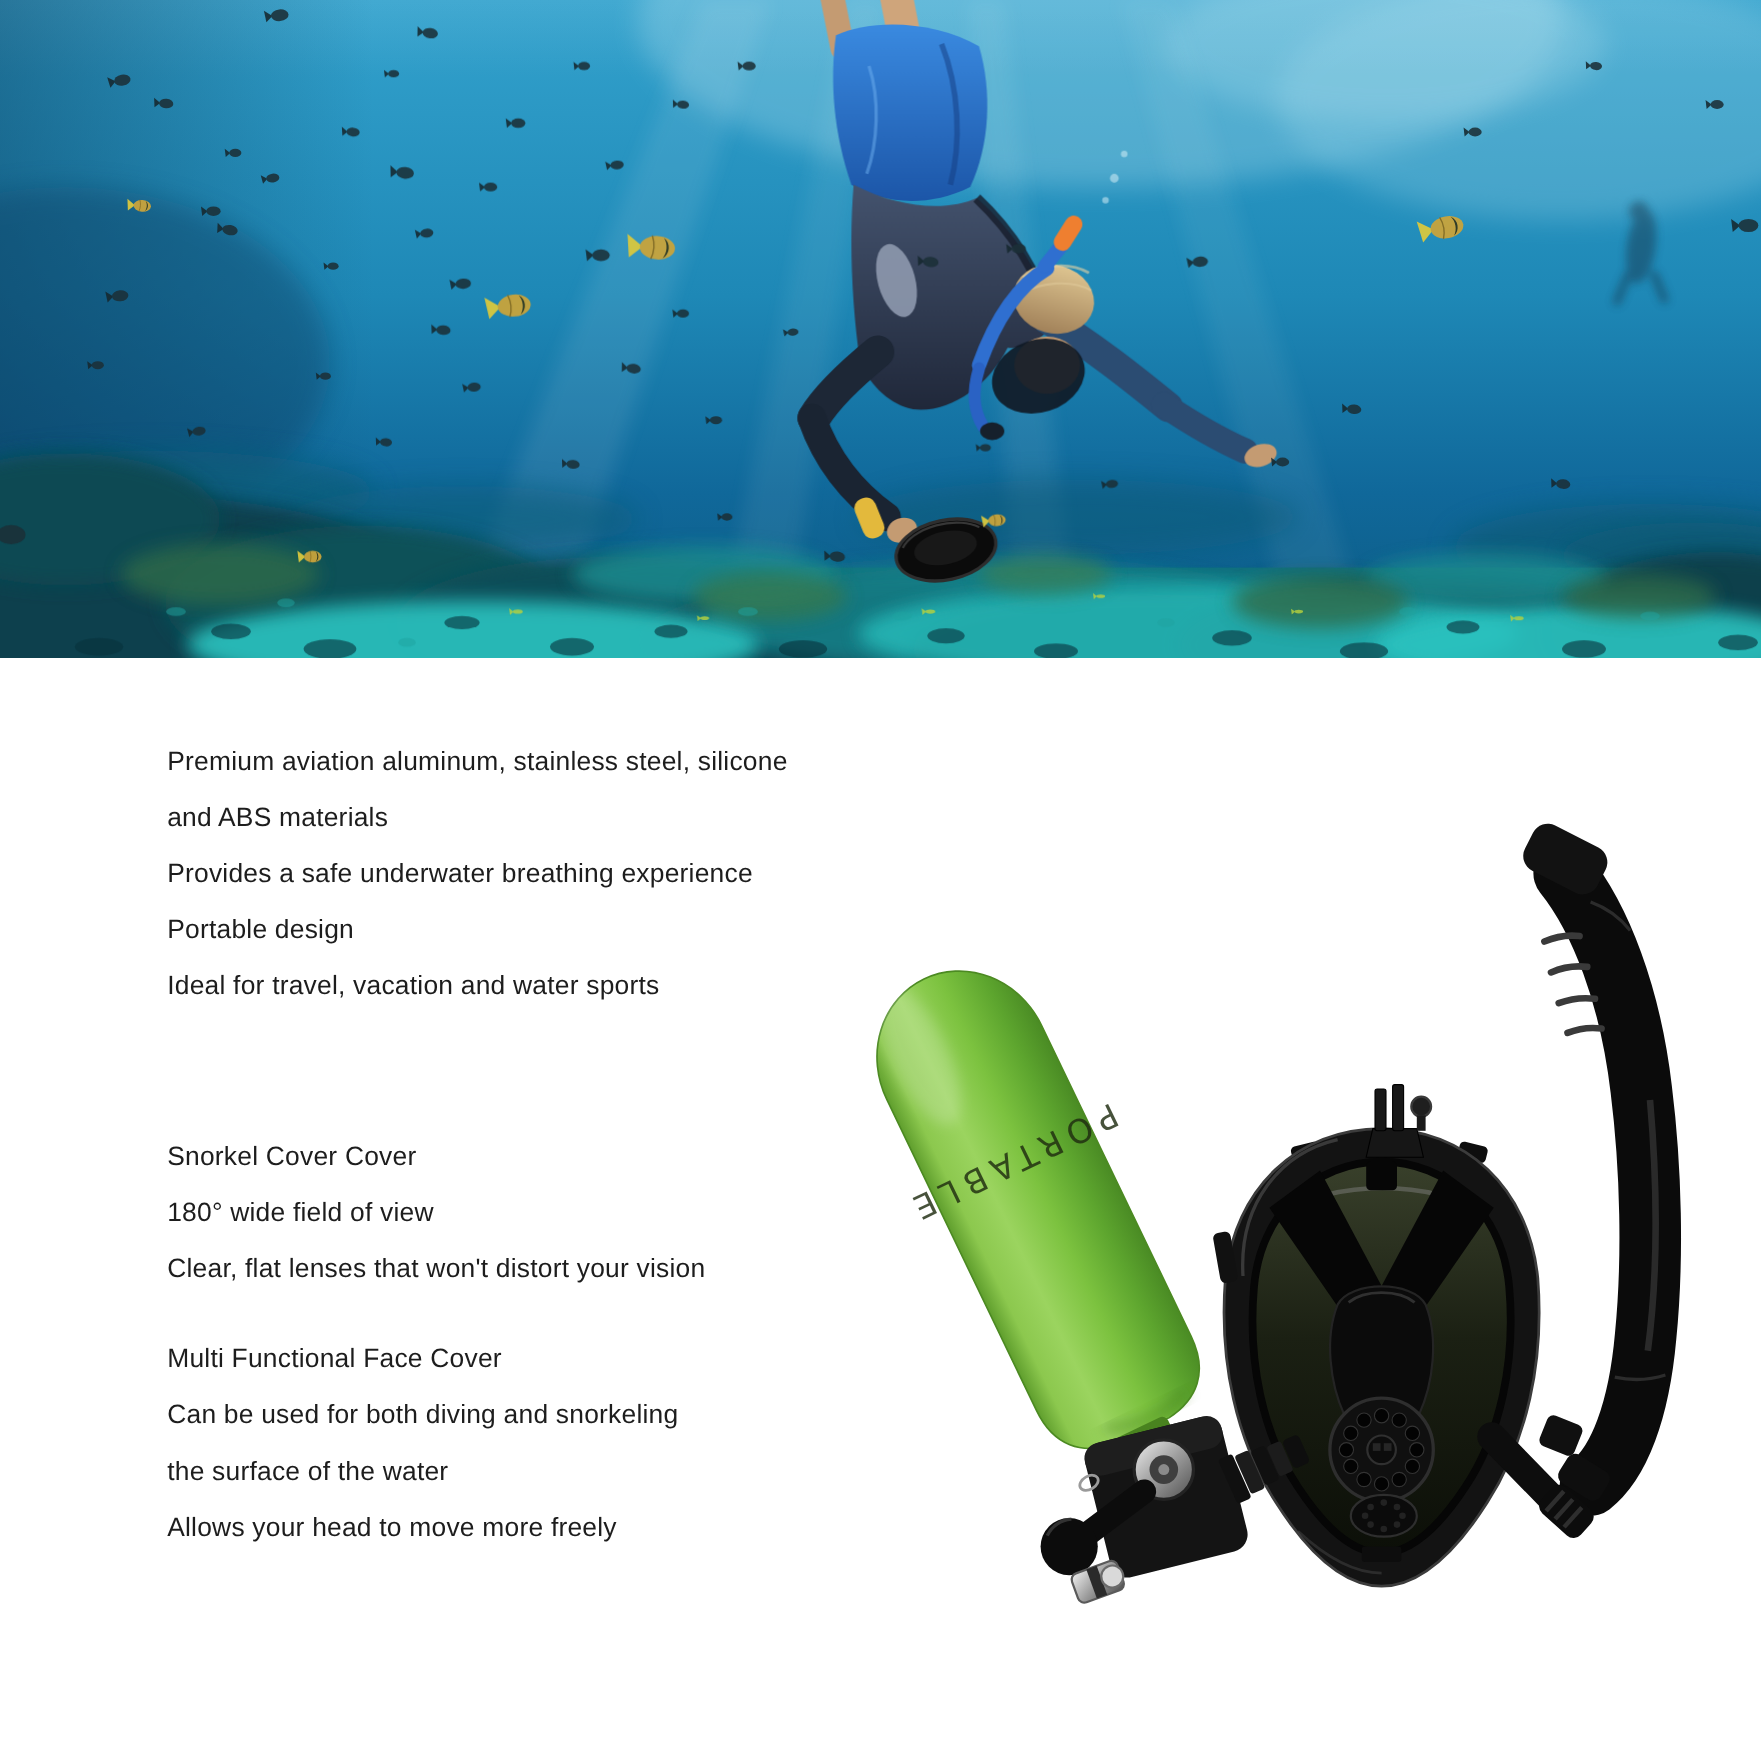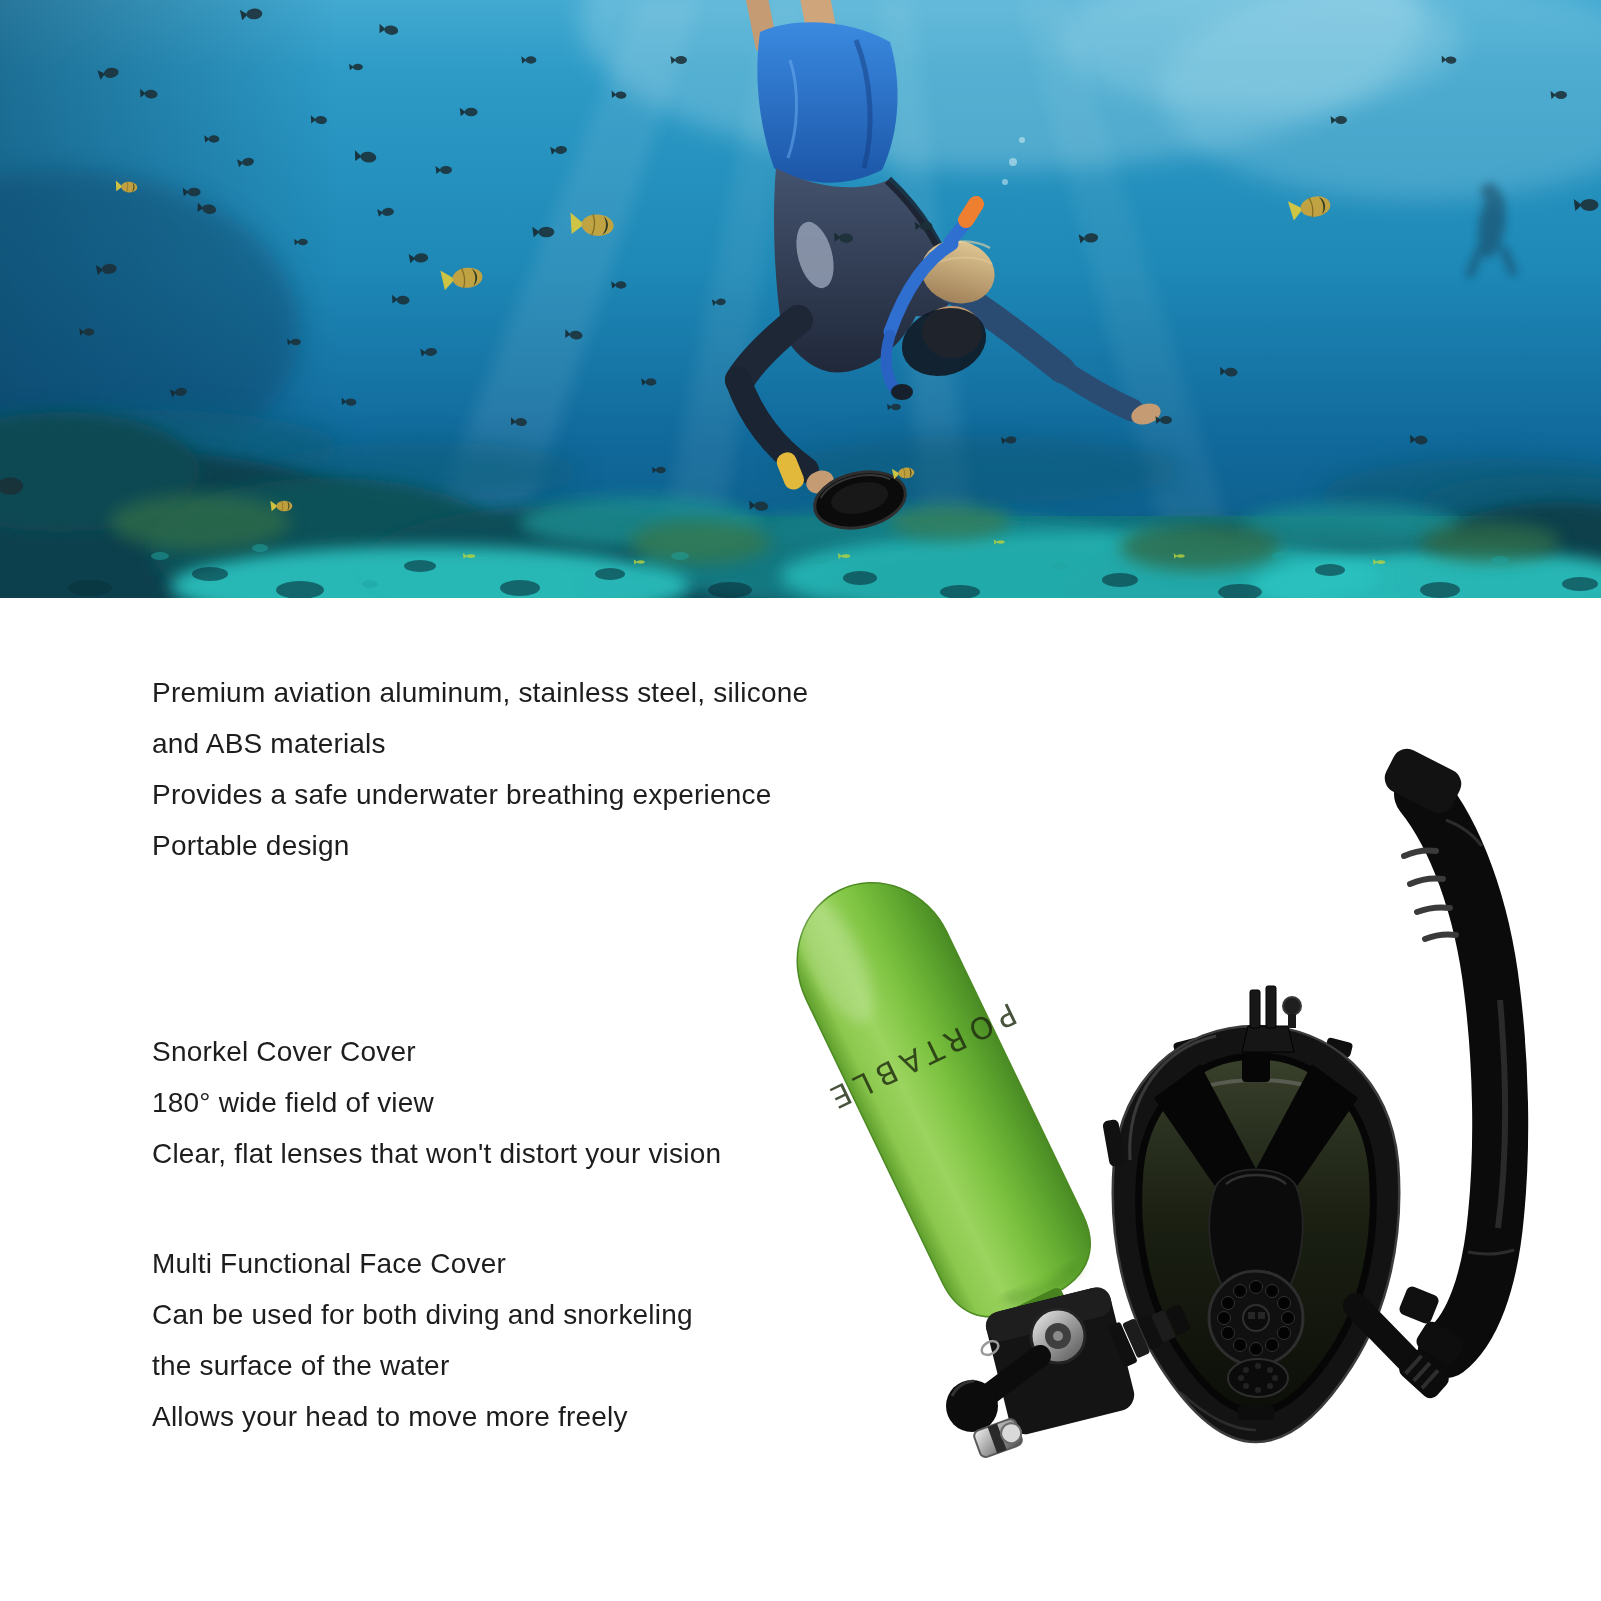--- a/index.html
+++ b/index.html
@@ -4,22 +4,22 @@
 <style>
   html,body{margin:0;padding:0;background:#fff;}
   body{width:1601px;height:1601px;font-family:"Liberation Sans",sans-serif;}
   .canvas{position:relative;width:1601px;height:1601px;background:#ffffff;overflow:hidden;}
   .photo{position:absolute;left:0;top:0;width:1601px;height:598px;}
   .photo svg{display:block;}
   .copy{position:absolute;left:152px;top:0;width:780px;}
   .block{position:absolute;left:0;width:780px;}
   .block.b1{top:667px}
   .block.b2{top:1026px}
-  .block.b3{top:1238px}
-  .line{height:51px;line-height:51px;font-size:28px;color:#1d1d1d;white-space:nowrap;letter-spacing:.2px;}
+  .block.b3{top:1210px}
+  .line{height:51px;line-height:51px;font-size:24px;color:#1d1d1d;white-space:nowrap;letter-spacing:.2px;}
   #product{position:absolute;left:0;top:0;}
 </style>
 </head>
 <body>
 
 <div class="canvas">
 
   <div class="photo">
 
     <svg width="1601" height="598" viewBox="0 0 1601 598">
@@ -433,20 +433,21 @@
         </g>
     </svg>
   </div>
 
   <section class="copy">
     <div class="block b1">
       <div class="line">Premium aviation aluminum, stainless steel, silicone</div>
       <div class="line">and ABS materials</div>
       <div class="line">Provides a safe underwater breathing experience</div>
       <div class="line">Portable design</div>
+      <div class="line">Ideal for travel, vacation and water sports</div>
     </div>
     <div class="block b2">
       <div class="line">Snorkel Cover Cover</div>
       <div class="line">180° wide field of view</div>
       <div class="line">Clear, flat lenses that won't distort your vision</div>
     </div>
     <div class="block b3">
       <div class="line">Multi Functional Face Cover</div>
       <div class="line">Can be used for both diving and snorkeling</div>
       <div class="line">the surface of the water</div>

